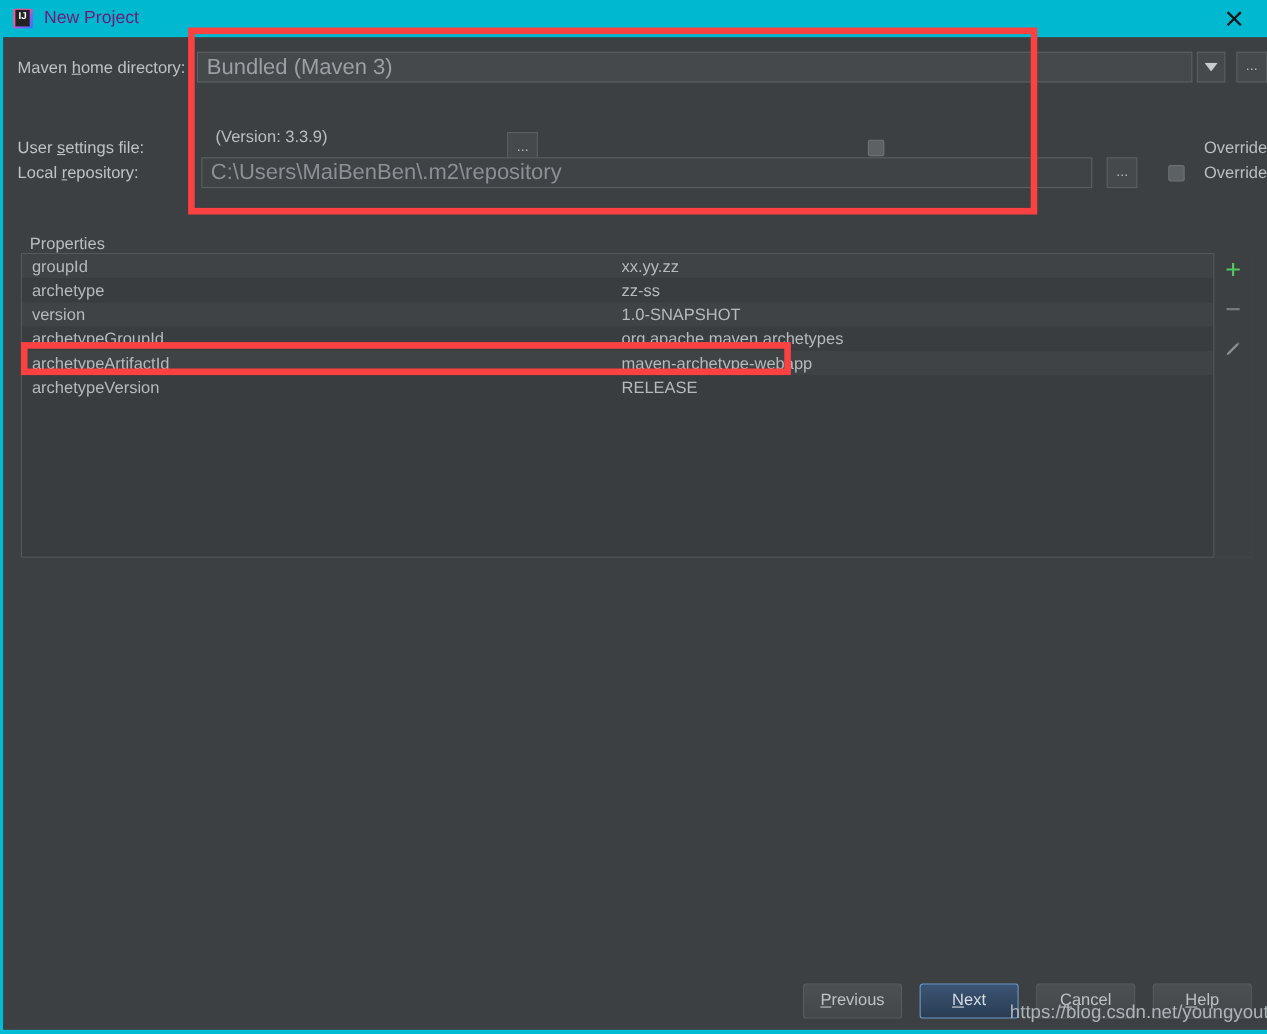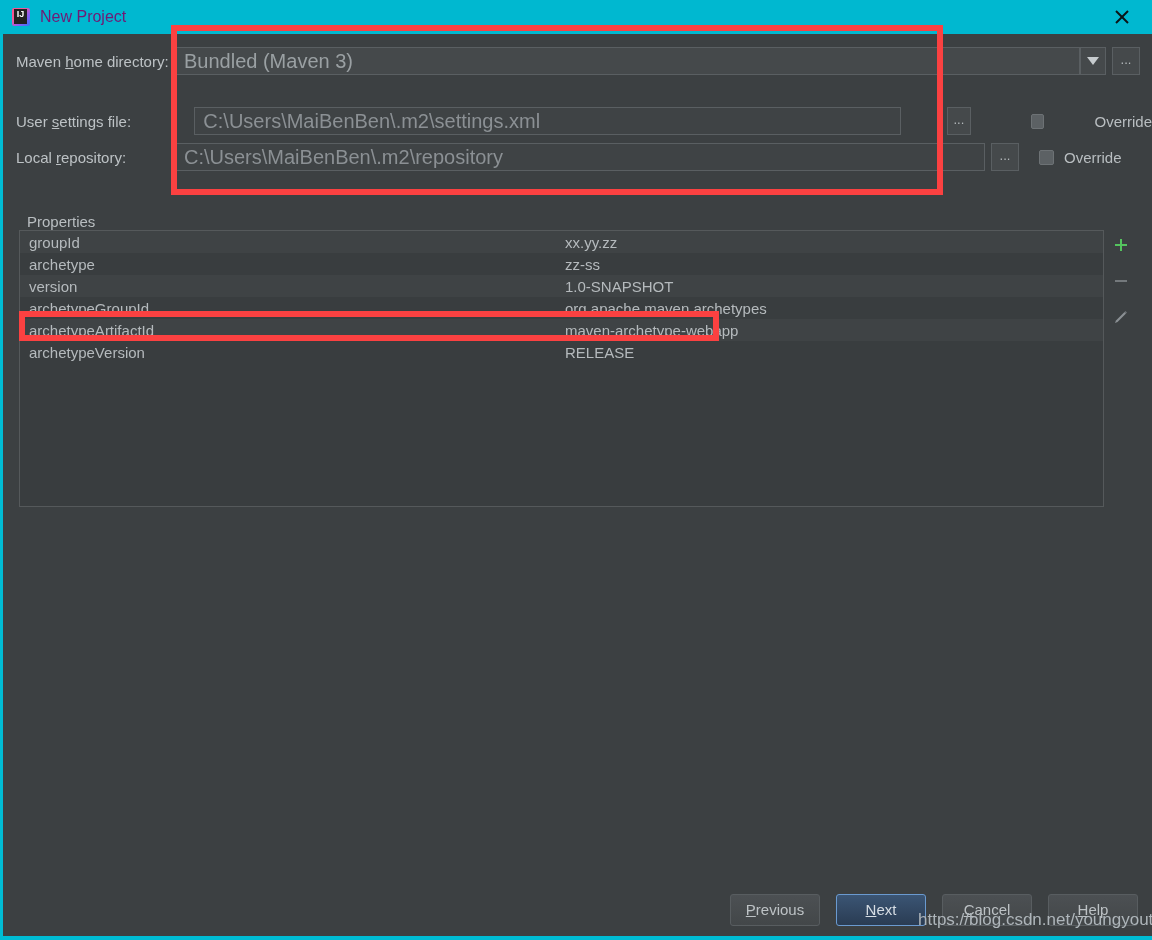--- a/index.html
+++ b/index.html
@@ -78,20 +78,21 @@
   }
 
   
   .form-row {
     position: absolute;
     left: 0;
     width: 1149px;
     height: 28px;
     display: flex;
     align-items: center;
+    justify-content: space-between;
   }
   .field-label {
     width: 172px;
     padding-left: 13px;
     font-size: 15px;
     color: #bdc2c5;
     white-space: nowrap;
   }
   .field-label u { text-decoration: underline; }
 
@@ -268,25 +269,24 @@
       <div class="drop-btn">
         <svg width="12" height="8" viewBox="0 0 12 8">
             <polygon points="0,0 12,0 6,8" fill="#c6cbce"></polygon>
           </svg>
       </div>
       <div class="sq-btn" style="margin-left:6px;">...</div>
     </div>
 
     <div class="version-note">(Version: 3.3.9)</div>
 
-    <div class="form-row" style="top:73px;gap:40px;">
+    <div class="form-row" style="top:86px;gap:40px;">
       <div class="field-label">
         <span>User </span><u>s</u><span>ettings file:</span>
       </div>
-      <div class="text-field disabled" style="width:810px;">C:\Users\MaiBenBen\.m2\settings.xml</div>
       <div class="sq-btn" style="margin-left:6px;">...</div>
       <div class="cb-box" style="margin-left:20px;"></div>
       <div class="cb-label">Override</div>
     </div>
 
     <div class="form-row" style="top:109px;">
       <div class="field-label">
         <span>Local </span><u>r</u><span>epository:</span>
       </div>
       <div class="text-field disabled" style="width:810px;">C:\Users\MaiBenBen\.m2\repository</div>

